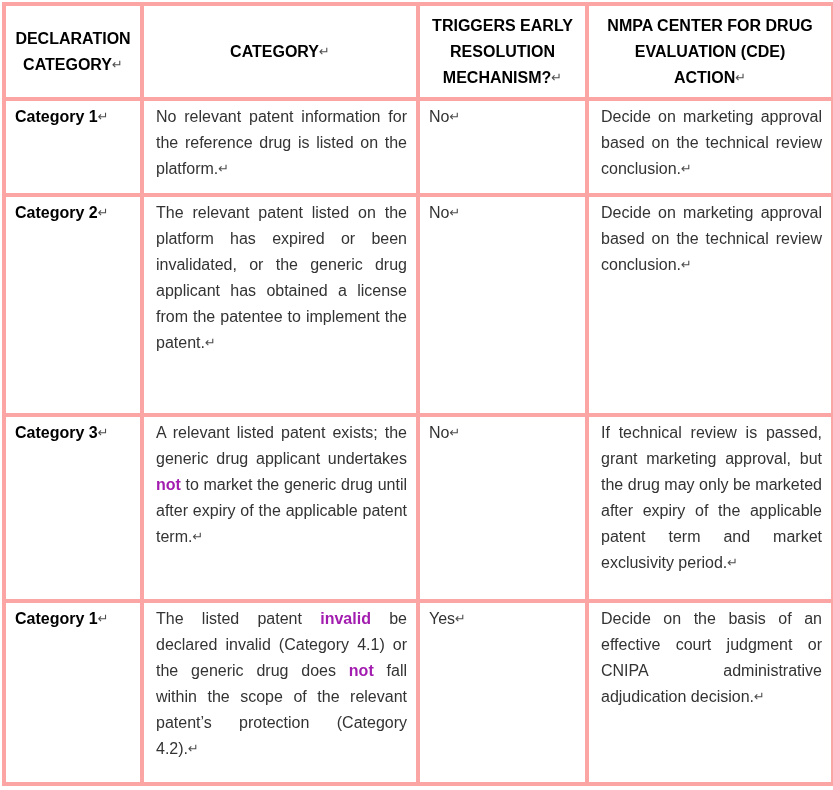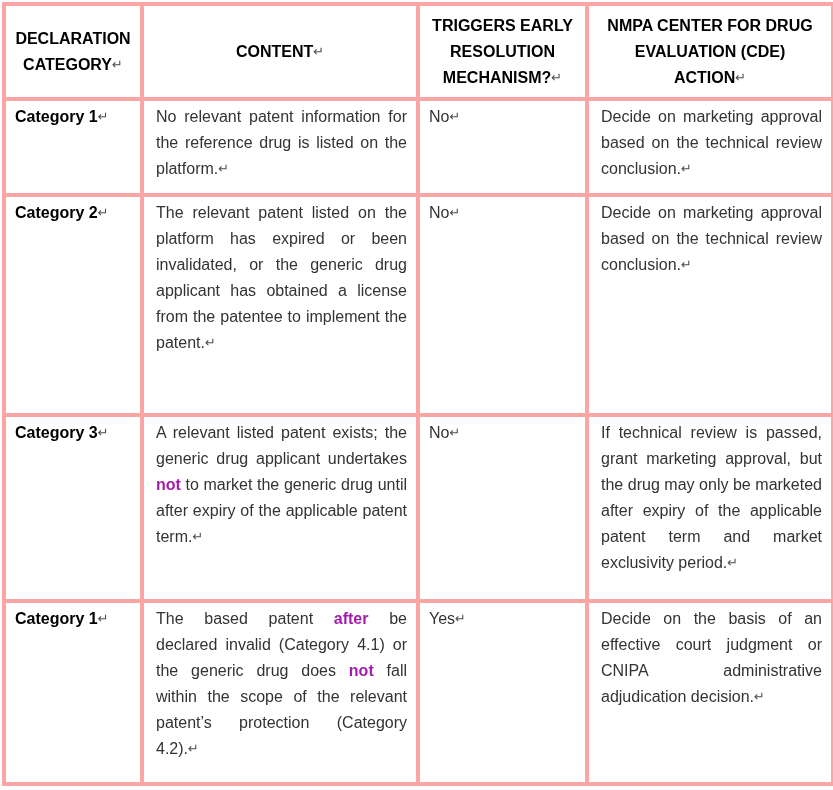--- a/index.html
+++ b/index.html
@@ -62,21 +62,21 @@
 <table class="doc-table">
   <colgroup>
     <col class="c1">
       <col class="c2">
       <col class="c3">
       <col class="c4">
   </colgroup>
   <thead>
     <tr>
       <th><span>DECLARATION CATEGORY</span><span class="mark">↵</span></th>
-      <th><span>CONTENT</span><span class="mark">↵</span></th>
+      <th><span>CATEGORY</span><span class="mark">↵</span></th>
       <th><span>TRIGGERS EARLY RESOLUTION MECHANISM?</span><span class="mark">↵</span></th>
       <th><span>NMPA CENTER FOR DRUG EVALUATION (CDE) ACTION</span><span class="mark">↵</span></th>
     </tr>
   </thead>
   <tbody>
       <tr>
         <td><span class="cat">Category 1</span><span class="mark">↵</span></td>
         <td class="justify"><span>No relevant patent information for the reference drug is listed on the platform.</span><span class="mark">↵</span></td>
         <td><span>No</span><span class="mark">↵</span></td>
         <td class="justify"><span>Decide on marketing approval based on the technical review conclusion.</span><span class="mark">↵</span></td>
@@ -88,18 +88,18 @@
         <td class="justify"><span>Decide on marketing approval based on the technical review conclusion.</span><span class="mark">↵</span></td>
       </tr>
       <tr>
         <td><span class="cat">Category 3</span><span class="mark">↵</span></td>
         <td class="justify"><span>A relevant listed patent exists; the generic drug applicant undertakes </span><span class="b">not</span><span> to market the generic drug until after expiry of the applicable patent term.</span><span class="mark">↵</span></td>
         <td><span>No</span><span class="mark">↵</span></td>
         <td class="justify"><span>If technical review is passed, grant marketing approval, but the drug may only be marketed after expiry of the applicable patent term and market exclusivity period.</span><span class="mark">↵</span></td>
       </tr>
       <tr>
         <td><span class="cat">Category 1</span><span class="mark">↵</span></td>
-        <td class="justify"><span>The based patent </span><span class="b">after</span><span> be declared invalid (Category 4.1) or the generic drug does </span><span class="b">not</span><span> fall within the scope of the relevant patent’s protection (Category 4.2).</span><span class="mark">↵</span></td>
+        <td class="justify"><span>The listed patent </span><span class="b">invalid</span><span> be declared invalid (Category 4.1) or the generic drug does </span><span class="b">not</span><span> fall within the scope of the relevant patent’s protection (Category 4.2).</span><span class="mark">↵</span></td>
         <td><span>Yes</span><span class="mark">↵</span></td>
         <td class="justify"><span>Decide on the basis of an effective court judgment or CNIPA administrative adjudication decision.</span><span class="mark">↵</span></td>
       </tr>
     </tbody>
 </table>
 
 </body></html>

